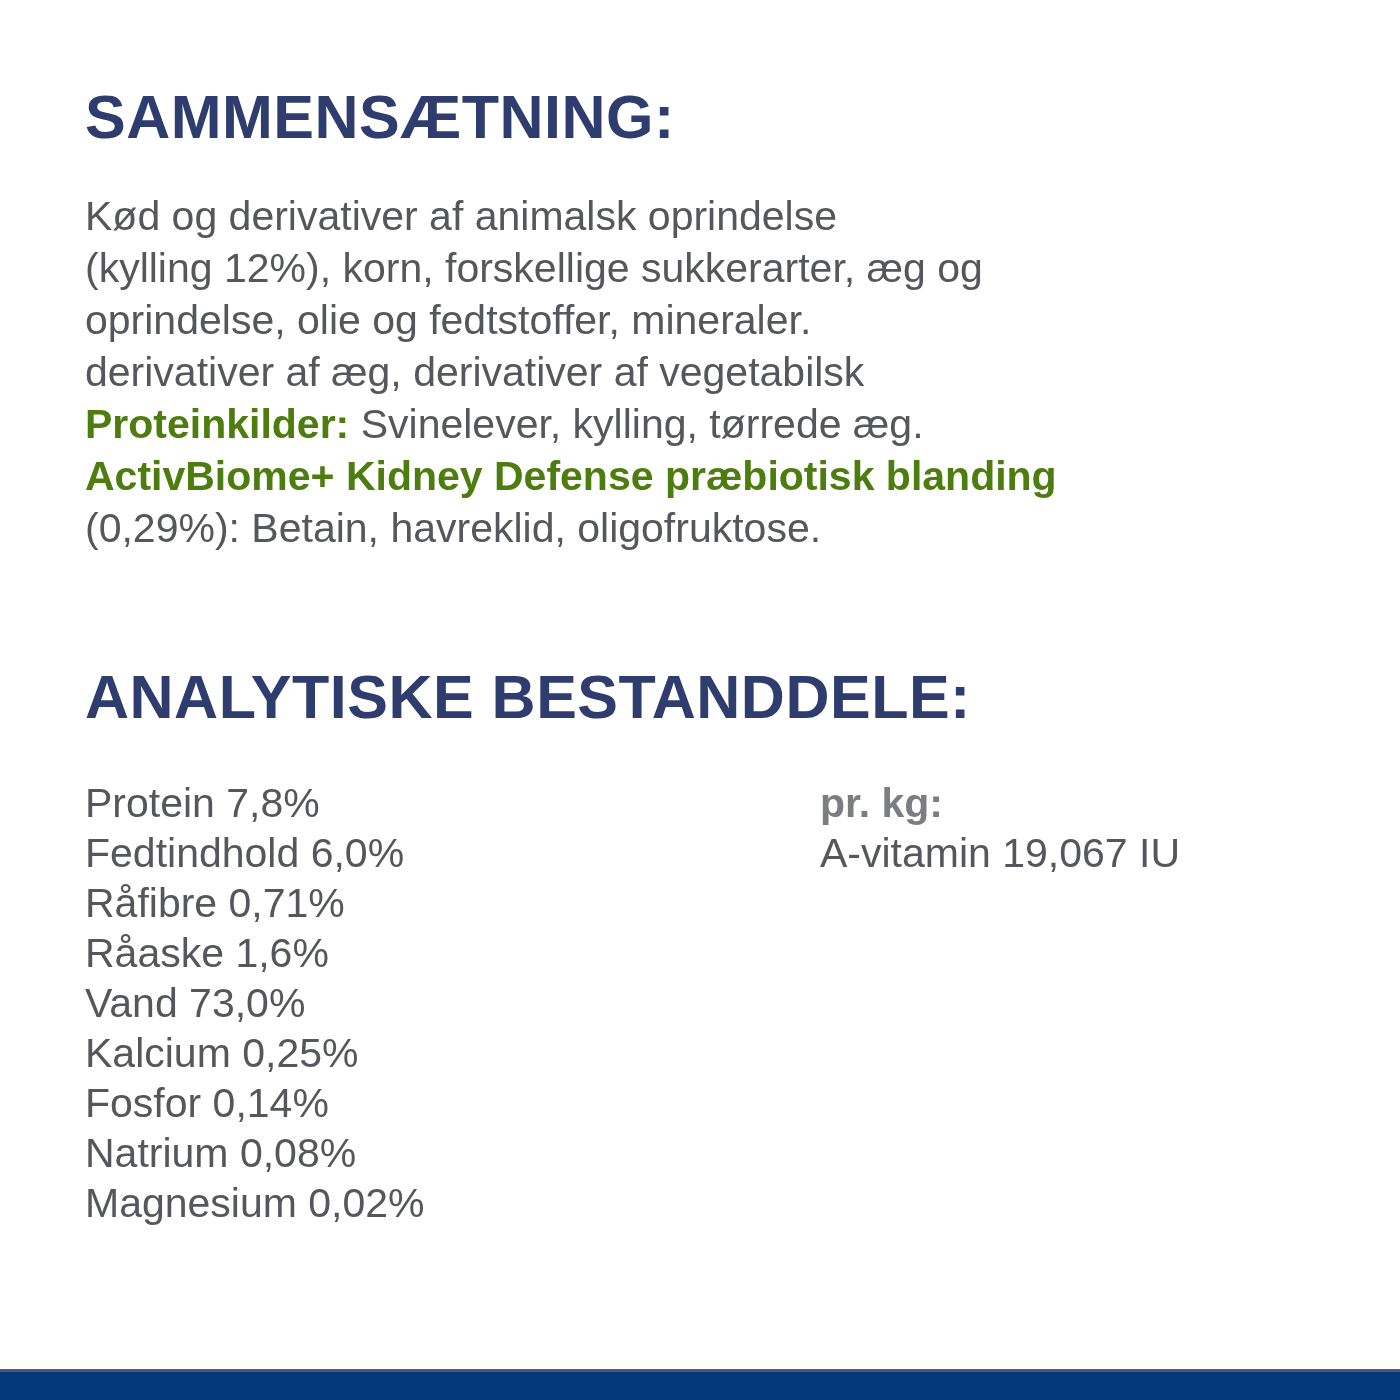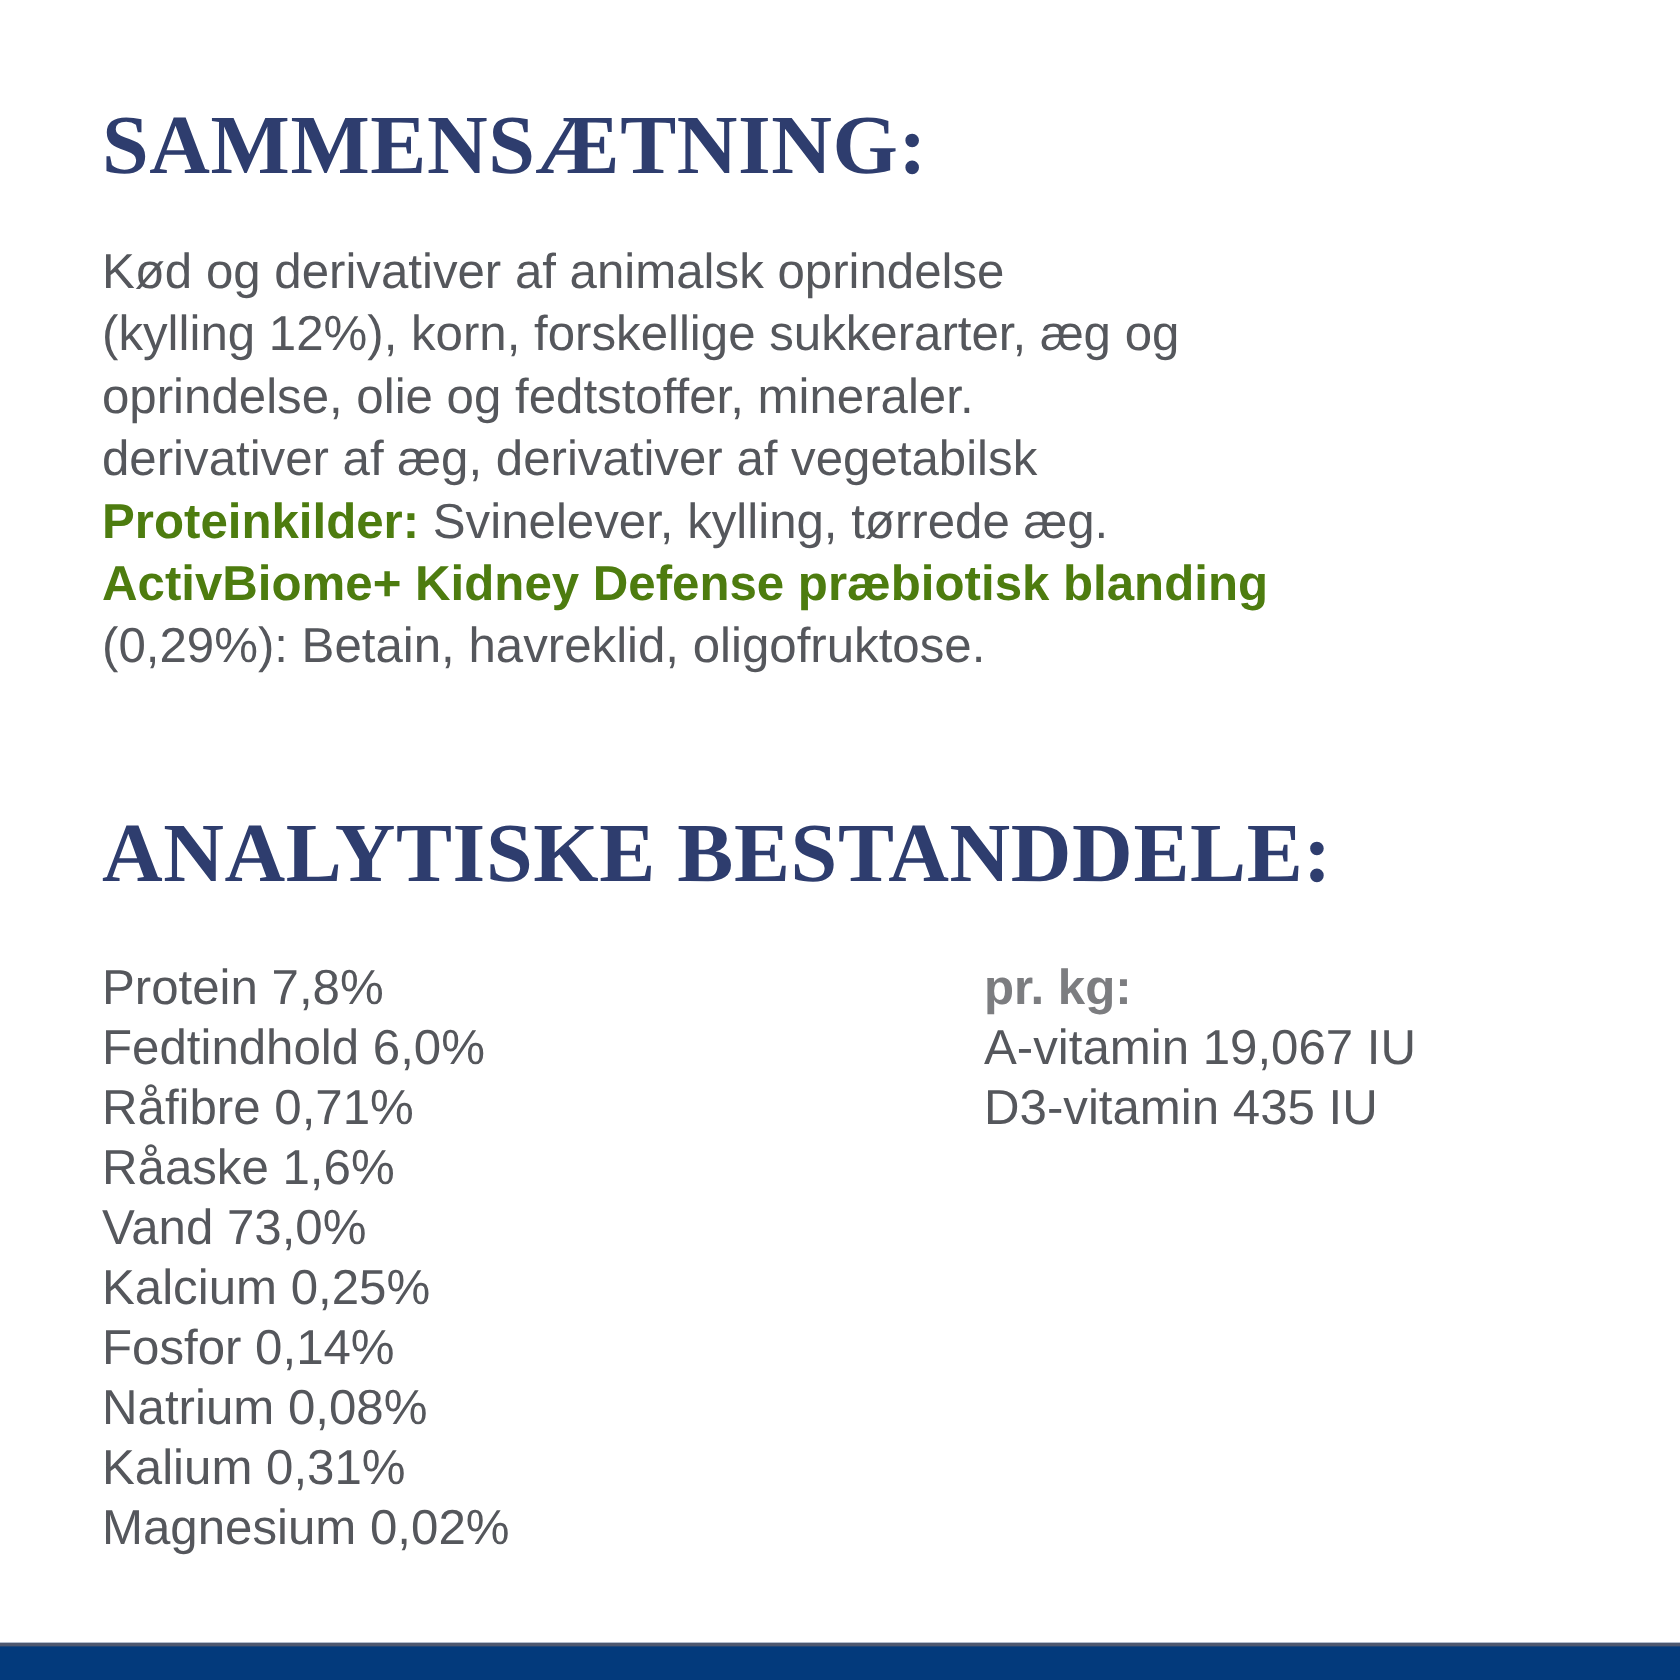--- a/index.html
+++ b/index.html
@@ -16,25 +16,24 @@
   }
   .label {
     position: absolute;
     inset: 0;
   }
   .content {
     padding: 82px 60px 0 85px;
   }
   h1.navy-heading {
     margin: 0;
-    font-size: 70px;
+    font-size: 61px;
     font-weight: 800;
     letter-spacing: 0.5px;
     color: #2e3d6e;
-    font-family: Liberation Serif, serif;
   }
   .para {
     margin-top: 38px;
     font-size: 41px;
     line-height: 52px;
     color: #55575c;
     font-weight: 400;
   }
   .line {
     white-space: nowrap;
@@ -106,29 +105,27 @@
         <div class="col-left">
           <ul class="plain">
               <li>Protein 7,8%</li>
               <li>Fedtindhold 6,0%</li>
               <li>Råfibre 0,71%</li>
               <li>Råaske 1,6%</li>
               <li>Vand 73,0%</li>
               <li>Kalcium 0,25%</li>
               <li>Fosfor 0,14%</li>
               <li>Natrium 0,08%</li>
-              <li>Kalium 0,31%</li>
               <li>Magnesium 0,02%</li>
             </ul>
         </div>
         <div class="col-right">
           <div class="colhead">pr. kg:</div>
           <ul class="plain">
               <li>A-vitamin 19,067 IU</li>
-              <li>D3-vitamin 435 IU</li>
             </ul>
         </div>
       </div>
     </section>
 
   </div>
 
   <div class="footer-bar"></div>
 </div>
 

